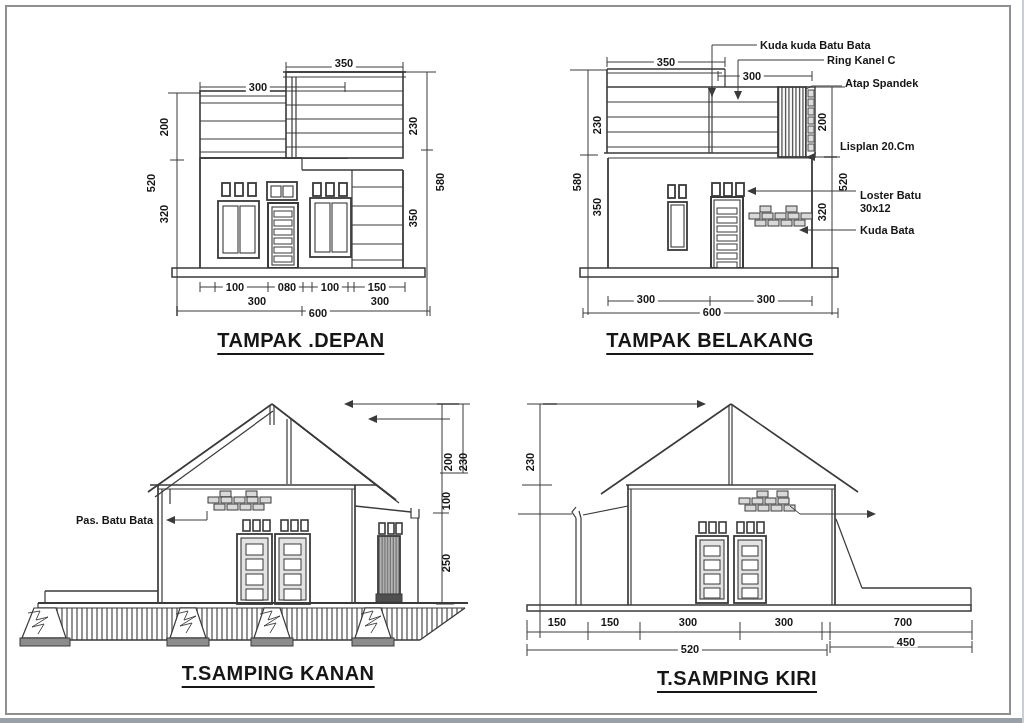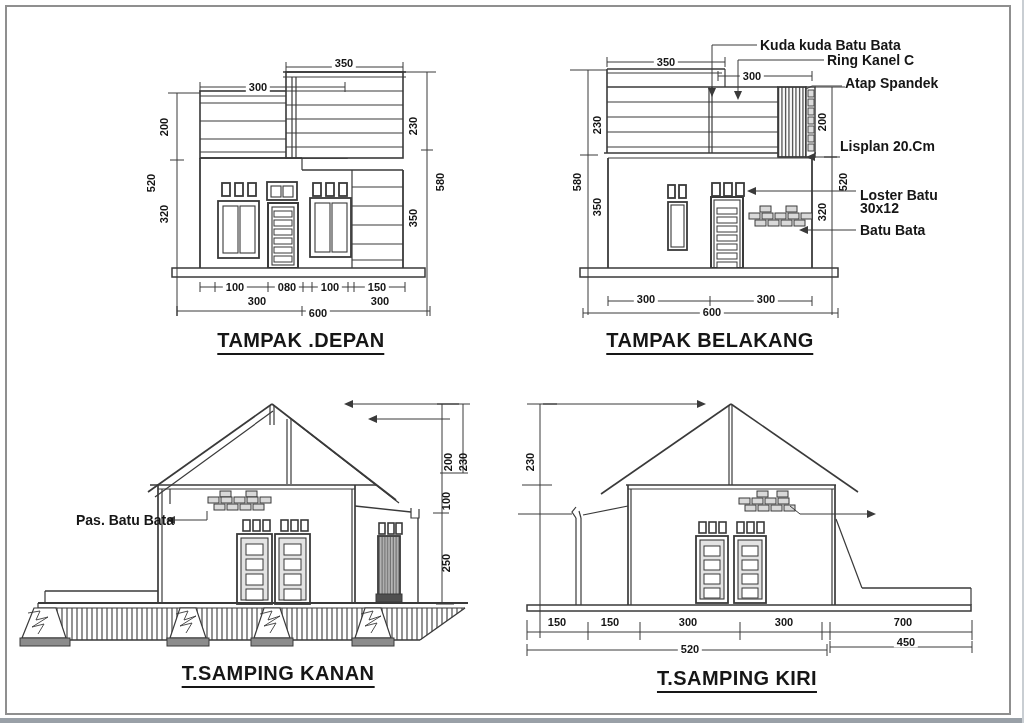--- a/index.html
+++ b/index.html
@@ -17,21 +17,21 @@
   .dim {
     position:absolute; font-weight:bold; font-size:11px; color:#161616;
     white-space:nowrap; transform:translate(-50%,-50%); line-height:1;
   }
   .dim.bg { background:#ffffff; padding:0 3px; }
   .dimv {
     position:absolute; font-weight:bold; font-size:11px; color:#161616;
     white-space:nowrap; transform:translate(-50%,-50%) rotate(-90deg); line-height:1;
   }
   .callout {
-    position:absolute; font-weight:bold; font-size:14px; color:#161616;
+    position:absolute; font-weight:bold; font-size:11px; color:#161616;
     white-space:nowrap; transform:translate(0,-50%); line-height:1.15;
   }
   .vtitle {
     position:absolute; font-weight:bold; font-size:20px; color:#161616;
     letter-spacing:0.4px; white-space:nowrap; transform:translate(-50%,0);
     border-bottom:2.5px solid #161616; padding-bottom:1px;
   }
 </style>
 </head>
 <body>
@@ -483,21 +483,21 @@
 <span class="dimv" style="left:822px;top:212px">320</span>
 <span class="dim bg" style="left:646px;top:299px">300</span>
 <span class="dim bg" style="left:712px;top:312px">600</span>
 <span class="dim bg" style="left:766px;top:299px">300</span>
 <span class="callout" style="left:760px;top:45px">Kuda kuda Batu Bata</span>
 <span class="callout" style="left:827px;top:60px">Ring Kanel C</span>
 <span class="callout" style="left:845px;top:83px">Atap Spandek</span>
 <span class="callout" style="left:840px;top:146px">Lisplan 20.Cm</span>
 <span class="callout" style="left:860px;top:195px">Loster Batu</span>
 <span class="callout" style="left:860px;top:208px">30x12</span>
-<span class="callout" style="left:860px;top:230px">Batu Bata</span>
+<span class="callout" style="left:860px;top:230px">Kuda Bata</span>
 <span class="vtitle" style="left:710px;top:329px">TAMPAK BELAKANG</span>
 
 <span class="dimv" style="left:448px;top:462px">200</span>
 <span class="dimv" style="left:463px;top:462px">230</span>
 <span class="dimv" style="left:446px;top:501px">100</span>
 <span class="dimv" style="left:446px;top:563px">250</span>
 <span class="callout" style="left:76px;top:520px">Pas. Batu Bata</span>
 <span class="vtitle" style="left:278px;top:662px">T.SAMPING KANAN</span>
 
 <span class="dimv" style="left:530px;top:462px">230</span>

